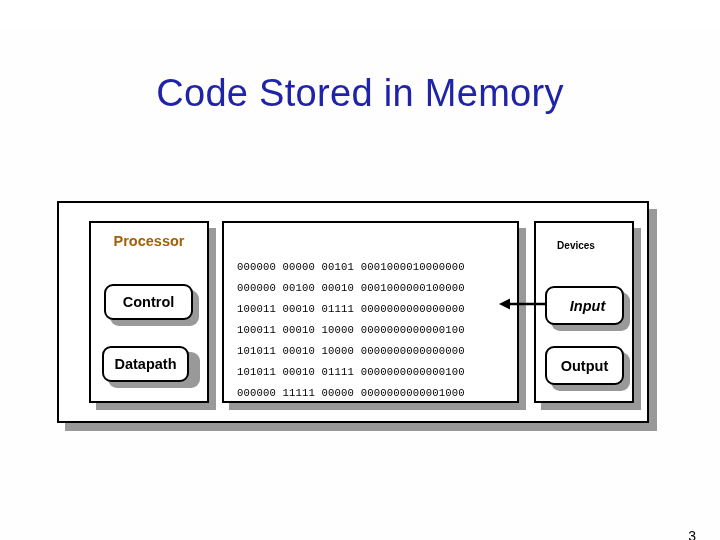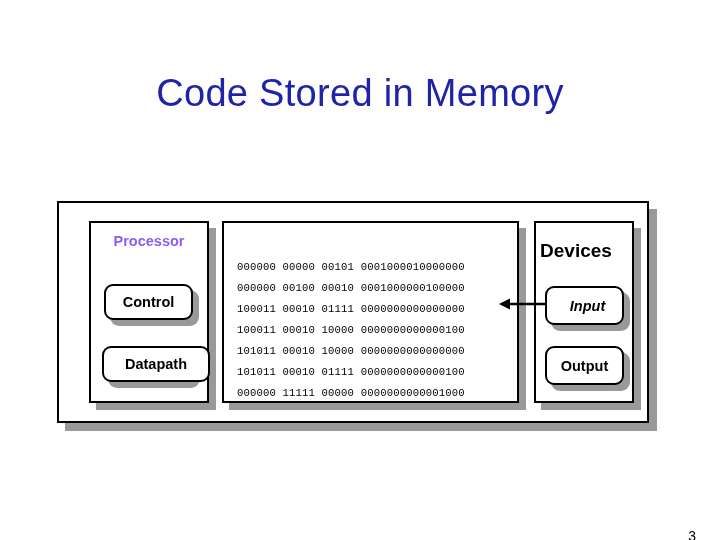--- a/index.html
+++ b/index.html
@@ -87,21 +87,21 @@
     height: 182px;
   }
   #processor-label {
     position: absolute;
     left: 89px;
     top: 205px;
     width: 120px;
     text-align: center;
     font-size: 14.5px;
     font-weight: bold;
-    color: #8b5cf6;
+    color: #a16207;
     white-space: nowrap;
   }
 
   
   #memory-box {
     position: absolute;
     left: 222px;
     top: 193px;
     width: 297px;
     height: 182px;
@@ -154,21 +154,21 @@
     top: 200px;
     width: 100px;
     height: 182px;
   }
   #devices-label {
     position: absolute;
     left: 534px;
     top: 212px;
     width: 84px;
     text-align: center;
-    font-size: 19px;
+    font-size: 10px;
     font-weight: bold;
     color: #000000;
     white-space: nowrap;
   }
 
   
   .round-box {
     position: absolute;
     border: 2.2px solid #000000;
     border-radius: 9px;
@@ -178,21 +178,21 @@
     align-items: center;
     justify-content: center;
     font-size: 14.5px;
     font-weight: bold;
     color: #000000;
     white-space: nowrap;
   }
 
   #control-box      { left: 104px; top: 256px; width: 89px;  height: 36px; }
   #control-shadow   { left: 110px; top: 262px; width: 89px;  height: 36px; }
-  #datapath-box     { left: 102px; top: 318px; width: 108px;  height: 36px; }
+  #datapath-box     { left: 102px; top: 318px; width: 87px;  height: 36px; }
   #datapath-shadow  { left: 108px; top: 324px; width: 92px;  height: 36px; }
 
   #input-box        { left: 545px; top: 258px; width: 79px;  height: 39px; font-style: italic; }
   #input-shadow     { left: 551px; top: 264px; width: 79px;  height: 39px; }
   #output-box       { left: 545px; top: 318px; width: 79px;  height: 39px; }
   #output-shadow    { left: 551px; top: 324px; width: 79px;  height: 39px; }
 
   #input-box .sub-label   { padding-left: 6px; }
   #output-box .sub-label  { padding-left: 0px; }
 

